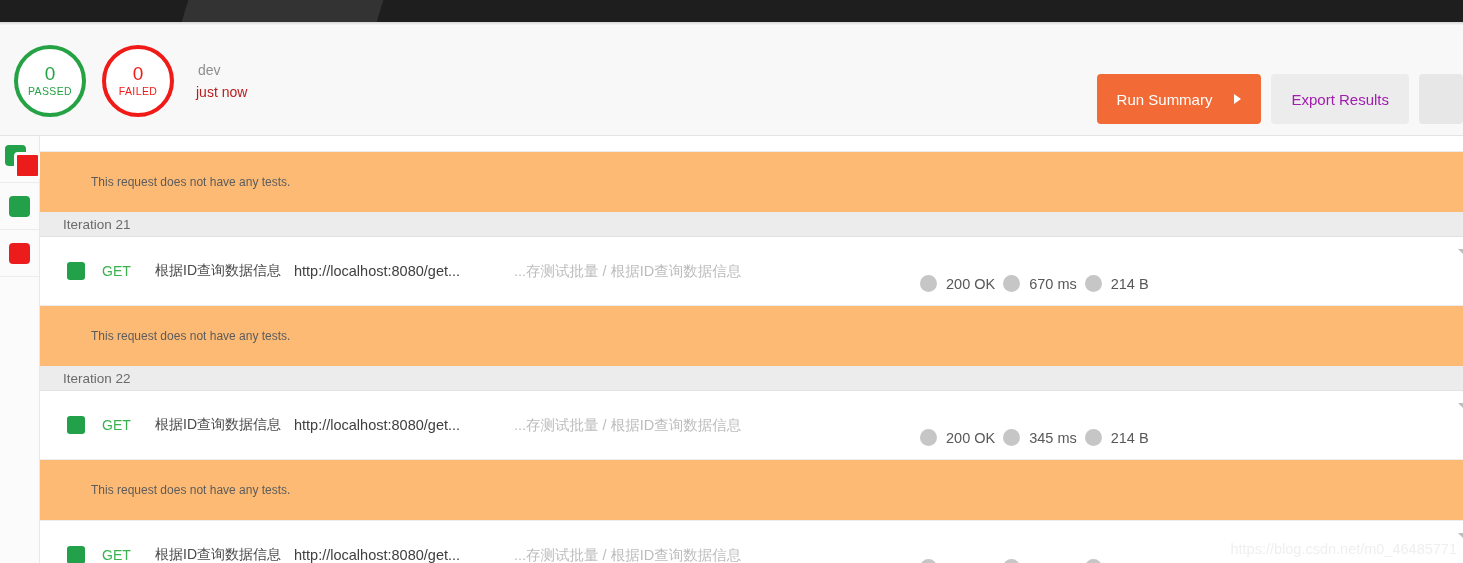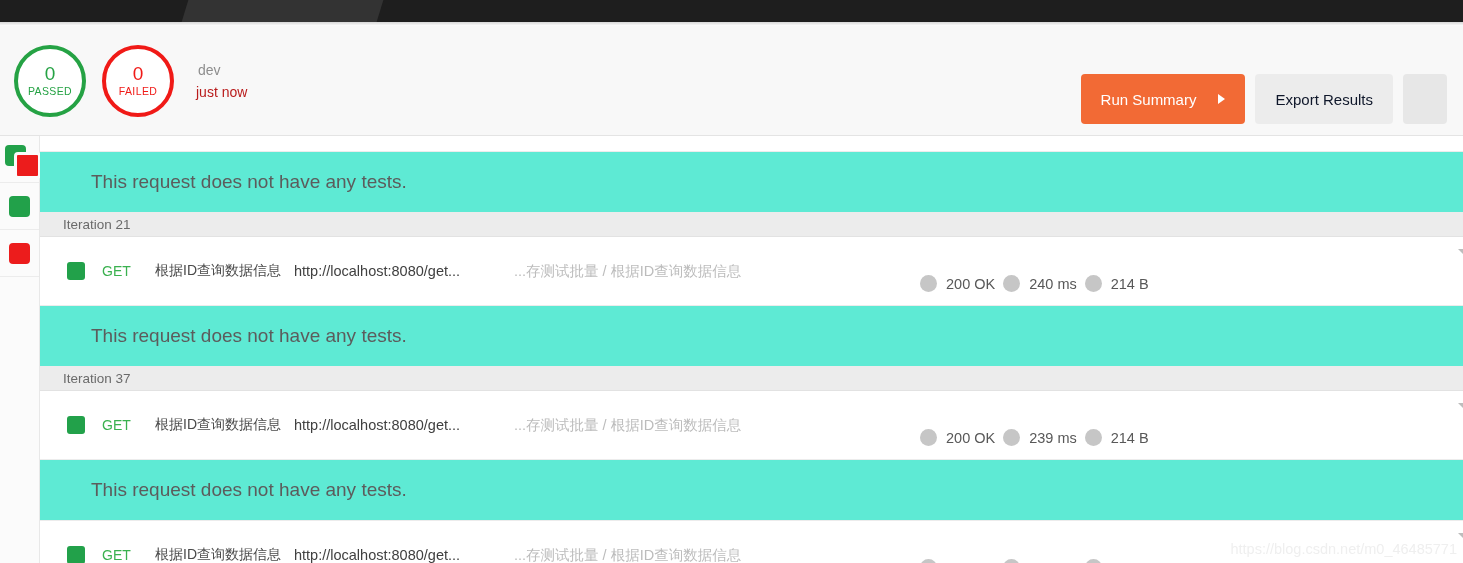--- a/index.html
+++ b/index.html
@@ -64,40 +64,40 @@
   }
   .run-env {
     font-size: 14px; color: #8e8e8e; margin-left: 2px;
   }
   .run-time { font-size: 14px; color: #b91c1c; margin-top: 6px; }
 
   .header-actions {
     position: absolute;
     right: 0; top: 48px;
     display: flex; align-items: center; gap: 10px;
-    padding-right: 16px;
+    padding-right: 0;
   }
   .btn {
     height: 50px;
     border: none; border-radius: 4px;
     font-family: inherit;
     font-size: 15px;
     cursor: pointer;
     display: flex; align-items: center; justify-content: center;
     padding: 0 20px;
     white-space: nowrap;
   }
   .btn-summary { background: #f26a35; color: #ffffff; gap: 22px; }
   .btn-summary .caret {
     width: 0; height: 0;
     border-left: 7px solid #ffffff;
     border-top: 5px solid transparent;
     border-bottom: 5px solid transparent;
   }
-  .btn-export { background: #ececec; color: #0f172a; }
+  .btn-export { background: #ececec; color: #a21caf; }
   .btn-retry  { background: #1477ea; color: #ffffff; font-weight: 700; padding: 0 34px; }
   .btn-more   { background: #e7e7e7; width: 44px; padding: 0; }
 
   
   .body { display: flex; height: 427px; }
 
   .sidebar {
     width: 40px;
     flex: 0 0 40px;
     background: #fbfbfb;
@@ -132,23 +132,23 @@
     height: 16px;
     border-bottom: 1px solid #ececec;
     background: #ffffff;
   }
 
   .row-note {
     height: 61px;
     border-bottom: 1px solid #ececec;
     display: flex; align-items: center;
     padding-left: 51px;
-    font-size: 19px;
+    font-size: 12px;
     color: #5c5c5c;
-    background: #5eead4;
+    background: #fdba74;
   }
 
   .row-iteration {
     height: 24px;
     background: #ececec;
     border-bottom: 1px solid #e2e2e2;
     display: flex; align-items: center;
     padding-left: 23px;
     font-size: 13.5px;
     color: #6a6a6a;
@@ -295,46 +295,46 @@
       <div class="req-name">根据ID查询数据信息</div>
       <div class="req-url">http://localhost:8080/get...</div>
       <div class="req-crumb">...存测试批量 / 根据ID查询数据信息</div>
       <div class="req-stats">
         <div class="stat">
           <span class="bullet"></span>
           <span class="stat-txt">200 OK</span>
         </div>
         <div class="stat">
           <span class="bullet"></span>
-          <span class="stat-txt">240 ms</span>
+          <span class="stat-txt">670 ms</span>
         </div>
         <div class="stat">
           <span class="bullet"></span>
           <span class="stat-txt">214 B</span>
         </div>
       </div>
       <div class="row-caret"></div>
     </div>
     <div class="row-note">This request does not have any tests.</div>
 
-    <div class="row-iteration">Iteration 37</div>
+    <div class="row-iteration">Iteration 22</div>
     <div class="row-request">
       <div class="req-dot"></div>
       <div class="req-method">GET</div>
       <div class="req-name">根据ID查询数据信息</div>
       <div class="req-url">http://localhost:8080/get...</div>
       <div class="req-crumb">...存测试批量 / 根据ID查询数据信息</div>
       <div class="req-stats">
         <div class="stat">
           <span class="bullet"></span>
           <span class="stat-txt">200 OK</span>
         </div>
         <div class="stat">
           <span class="bullet"></span>
-          <span class="stat-txt">239 ms</span>
+          <span class="stat-txt">345 ms</span>
         </div>
         <div class="stat">
           <span class="bullet"></span>
           <span class="stat-txt">214 B</span>
         </div>
       </div>
       <div class="row-caret"></div>
     </div>
     <div class="row-note">This request does not have any tests.</div>
 

